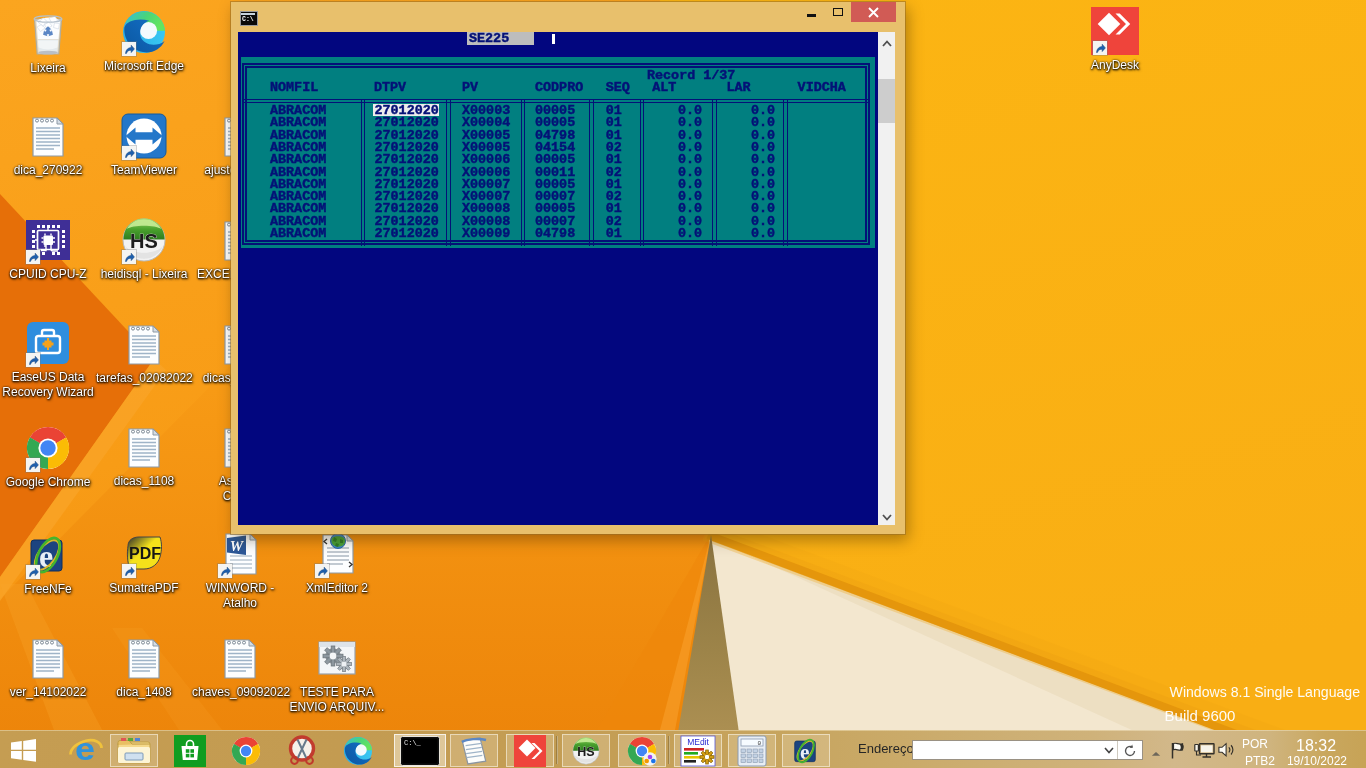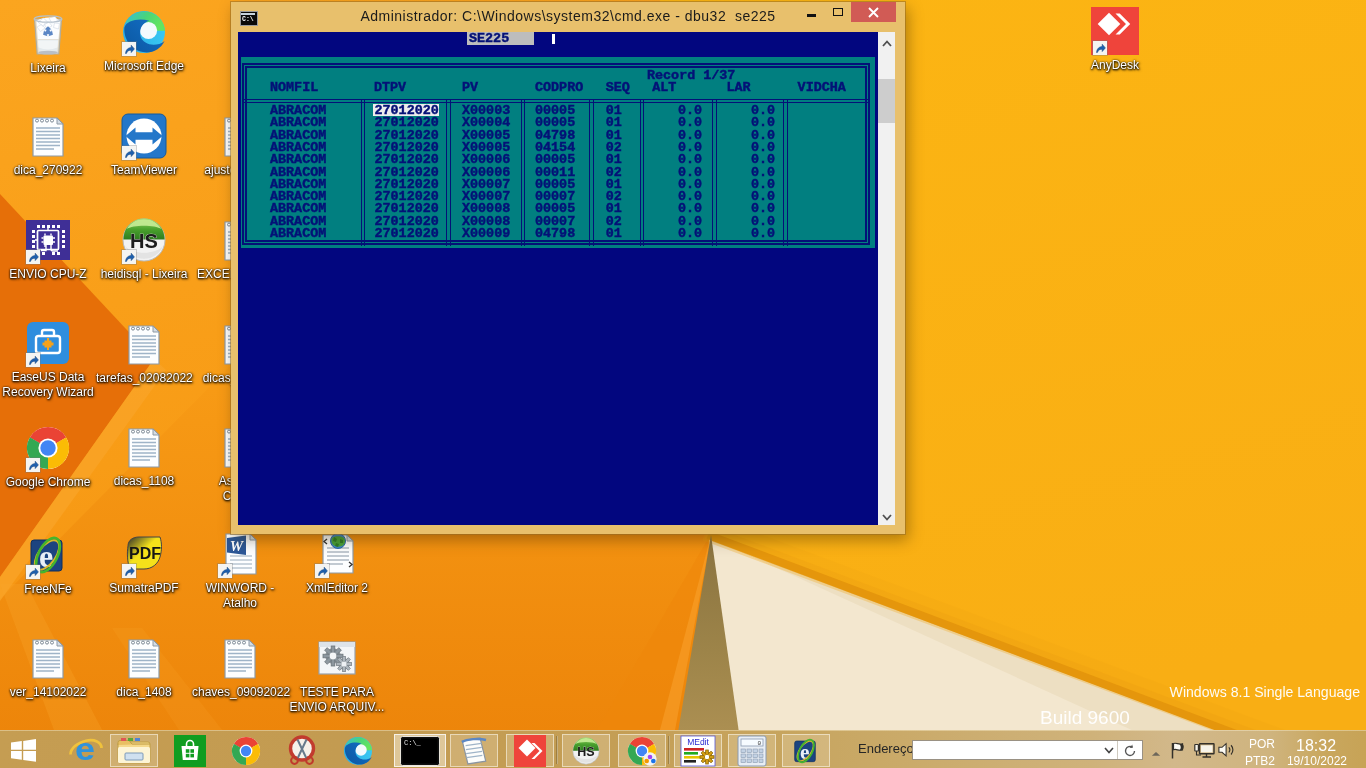--- a/index.html
+++ b/index.html
@@ -184,21 +184,21 @@
 <rect x="13.5" y="14.5" width="21" height="19" fill="none" stroke="#fff" stroke-width="1.7" rx="1"></rect>
 <rect x="19.5" y="19.5" width="9.5" height="9.5" fill="#fff" rx="1"></rect>
 <path d="M24 14.5 v-2.5 M21 19.5 v-2 M27 19.5 v-2 M21 29 v2 M13.5 24 h-2.5 M19.5 22 h-2 M19.5 26 h-2 M29 22 h2 M29 26 h2" stroke="#fff" stroke-width="1.4"></path>
 <path d="M27 29 v4 a2 2 0 0 0 2 2 h5" stroke="#fff" stroke-width="1.4" fill="none"></path>
 <path d="M22 29 v5.5 h-5" stroke="#fff" stroke-width="1.4" fill="none"></path>
 </svg><span class="sc">
         <svg width="12" height="12" viewBox="0 0 12 12">
           <path d="M2.5 10.5 C2.8 6.5 5.2 4.6 8.2 4.4 L8.2 2.2 L11.4 5.9 L8.2 9.6 L8.2 7.2 C5.8 7.2 4.2 8.2 3.4 10.5 Z" fill="#1d5fae" stroke="#11427c" stroke-width="0.5"></path>
         </svg>
       </span></div>
-    <div class="lb">ENVIO CPU-Z</div>
+    <div class="lb">CPUID CPU-Z</div>
   </div>
 <div class="di" style="left:96px;top:216px">
     <div class="ic"><svg width="48" height="48" viewBox="0 0 48 48">
 <defs>
           <linearGradient id="hsg" x1="0" y1="0" x2="0" y2="1">
             <stop offset="0" stop-color="#9fd96a"></stop>
             <stop offset="0.5" stop-color="#4aa22e"></stop>
             <stop offset="1" stop-color="#2e7d1e"></stop>
           </linearGradient>
         </defs>
@@ -484,21 +484,20 @@
     <div class="lb">AnyDesk</div>
   </div>
 
 <div class="abs" style="left:231px;top:2px;width:674px;height:532px;background:#E8C06C;
      box-shadow:0 0 0 1px rgba(150,110,40,.55), 3px 6px 14px rgba(60,40,0,.4);">
 
   <div class="abs" style="left:9px;top:9px;width:16px;height:13px;background:#0a0a0a;border:1px solid #9a9a9a;">
     <div class="abs" style="left:0px;top:0.5px;width:14px;height:2.5px;background:#c8d4de;"></div>
     <div class="abs" style="left:1px;top:4.5px;font-family:'Liberation Mono';font-size:6.5px;line-height:6.5px;color:#fff;font-weight:bold;">C:\</div>
   </div>
-  <div class="abs" style="left:0;right:0;top:6px;text-align:center;font-size:14px;letter-spacing:0.5px;color:#1b1b1b;">Administrador: C:\Windows\system32\cmd.exe - dbu32&nbsp; se225</div>
 
   <div class="abs" style="left:576px;top:12px;width:8.5px;height:2.6px;background:#111;"></div>
   <div class="abs" style="left:602px;top:5.5px;width:7.5px;height:6px;border:1.8px solid #111;"></div>
   <div class="abs" style="left:620px;top:0px;width:45px;height:19.5px;background:#D15B55;">
     <svg class="abs" style="left:17px;top:5px" width="11" height="11" viewBox="0 0 11 11">
         <path d="M1 1 L10 10 M10 1 L1 10" stroke="#fff" stroke-width="1.9"></path>
       </svg>
   </div>
 
   <div class="abs" id="con" style="left:7px;top:30px;width:640px;height:493px;background:#02067F;overflow:hidden;">
@@ -764,20 +763,20 @@
 <rect x="5.5" y="0.8" width="14.5" height="10" rx="0.5" fill="none" stroke="#33302a" stroke-width="1.4"></rect>
 <rect x="7" y="2.3" width="11.5" height="7" fill="#f7f4ea"></rect>
 <path d="M12.5 11 V13.5 M8.5 14 H17" stroke="#33302a" stroke-width="1.4"></path>
 <rect x="0.8" y="1.5" width="3.6" height="6.5" rx="0.5" fill="#f7f4ea" stroke="#33302a" stroke-width="1.2"></rect>
 <path d="M2.5 8 V12 H7" stroke="#33302a" stroke-width="1.1" fill="none"></path>
 </svg>
 <svg class="abs" style="left:1218px;top:11px" width="18" height="16" viewBox="0 0 20 17">
 <path d="M1 5.5 H4.5 L9 1.5 V15 L4.5 11 H1 Z" fill="#fdfbf4" stroke="#33302a" stroke-width="1.2"></path>
 <path d="M12 5.5 A4 4 0 0 1 12 11.2 M14.5 3.2 A7.5 7.5 0 0 1 14.5 13.5" fill="none" stroke="#33302a" stroke-width="1.3"></path>
 </svg>
-<div class="abs" style="left:1242px;top:6px;width:40px;text-align:center;font-size:12px;color:#fff;">POR</div>
+<div class="abs" style="left:1242px;top:6px;width:40px;font-size:12px;color:#fff;">POR</div>
 <div class="abs" style="left:1240px;top:23px;width:40px;text-align:center;font-size:12px;color:#fff;">PTB2</div>
 <div class="abs" style="left:1296px;top:6px;width:38px;text-align:right;font-size:16px;color:#fff;">18:32</div>
 <div class="abs" style="left:1283px;top:23px;width:64px;text-align:right;font-size:12px;color:#fff;">19/10/2022</div>
 </div>
 
 <div class="abs" style="left:1040px;top:684px;width:320px;text-align:right;font-size:14.1px;color:rgba(255,255,255,.96);">Windows 8.1 Single Language</div>
-<div class="abs" style="left:1040px;top:707px;width:320px;text-align:left;font-size:19px;color:rgba(255,255,255,.96);">Build 9600</div>
+<div class="abs" style="left:1040px;top:707px;width:320px;text-align:center;font-size:15px;color:rgba(255,255,255,.96);">Build 9600</div>
 
 </body></html>

